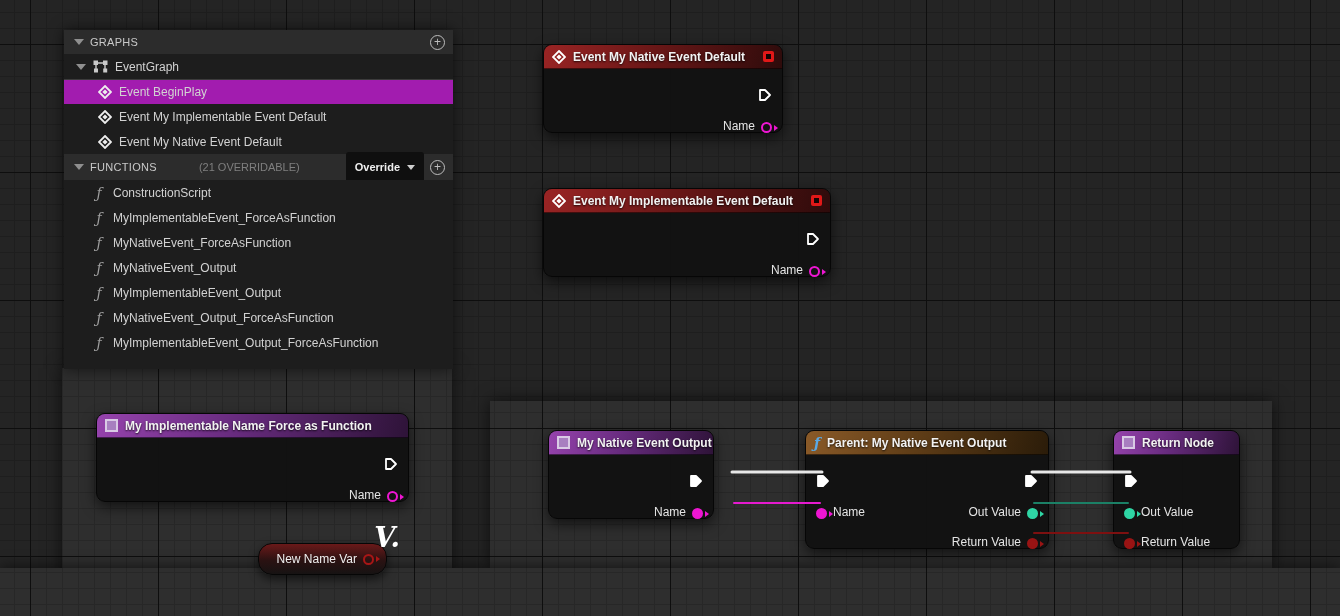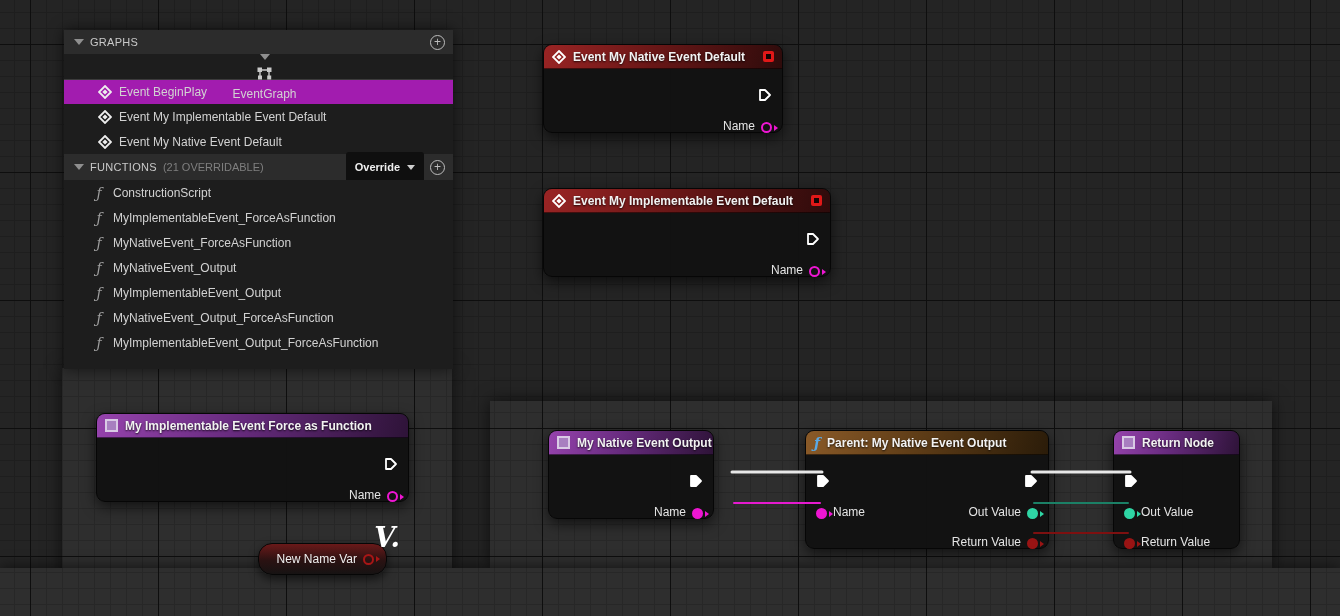--- a/index.html
+++ b/index.html
@@ -40,41 +40,41 @@
     background:#1d1d1d; box-shadow:0 0 14px rgba(0,0,0,.6);
     display:flex; flex-direction:column; color:#cfcfcf;
   }
   .sec-header {
     display:flex; align-items:center; gap:6px; padding:0 8px 0 10px;
     background:#2c2c2c; flex:none;
   }
   .sec-header.graphs { height:24px; }
   .sec-header.functions { height:26px;align-items:center; }
   .sec-title { font-size:11px; font-weight:normal; color:#c9c9c9; letter-spacing:.3px; }
-  .sec-count { font-size:11px; color:#7f7f7f; }
+  .sec-count { font-size:11px; color:#7f7f7f;margin-left:36px; }
   .spacer { flex:1; }
   .caret {
     width:0; height:0; flex:none;
     border-left:5px solid transparent; border-right:5px solid transparent;
     border-top:6px solid #8f8f8f;
   }
   .plus-icon {
     width:15px; height:15px; flex:none; border:1px solid #bdbdbd; border-radius:50%;
     color:#bdbdbd; font-size:12px; line-height:13px; text-align:center;
   }
   .override-btn {
     display:flex; align-items:center; gap:7px; background:#0f0f0f;
     border-radius:3px; padding:2px 9px; height:31px;
   }
   .override-btn .lbl { font-size:11px; font-weight:bold; color:#efefef; }
   .chev { width:0; height:0; border-left:4px solid transparent; border-right:4px solid transparent; border-top:5px solid #cfcfcf; }
   .slist { background:#1d1d1d; }
   .srow { height:25px; display:flex; align-items:center; gap:7px; font-size:12px; color:#d2d2d2; }
   .srow.active { background:#a21caf; border-top:1px solid #3c3c3c; }
-  .ind1 { padding-left:12px;flex-direction:column; }
+  .ind1 { padding-left:12px; }
   .ind2 { padding-left:34px; }
   .ind3 { padding-left:28px; }
   .fn-glyph { font-family:"DejaVu Serif",serif; font-style:italic; color:#9e9e9e; font-size:14px; width:14px; text-align:center; flex:none; }
   .filler { flex:1; background:#1d1d1d; }
   .gicon { flex:none; }
 
   
   .node {
     position:absolute; background:rgba(18,18,18,.97);
     border:1px solid #060606; border-radius:9px;
@@ -267,21 +267,21 @@
     </div>
     <div class="prow out" style="top:58px">
       <span>Name</span>
       <span class="dpin" style="color:#ee16d2"></span>
     </div>
   </div>
 
   <div class="node" style="left:96px;top:413px;width:313px;height:89px">
     <div class="nhead purple">
       <span class="sq-icon"></span>
-      <span class="ntitle">My Implementable Event Force as Function</span>
+      <span class="ntitle">My Implementable Name Force as Function</span>
     </div>
     <div class="prow out" style="top:27px">
       <svg class="epin" width="14" height="14" viewBox="0 0 14 14">
           <path d="M2 2h5l5 5-5 5H2z"></path>
         </svg>
     </div>
     <div class="prow out" style="top:58px">
       <span>Name</span>
       <span class="dpin" style="color:#ee16d2"></span>
     </div>

